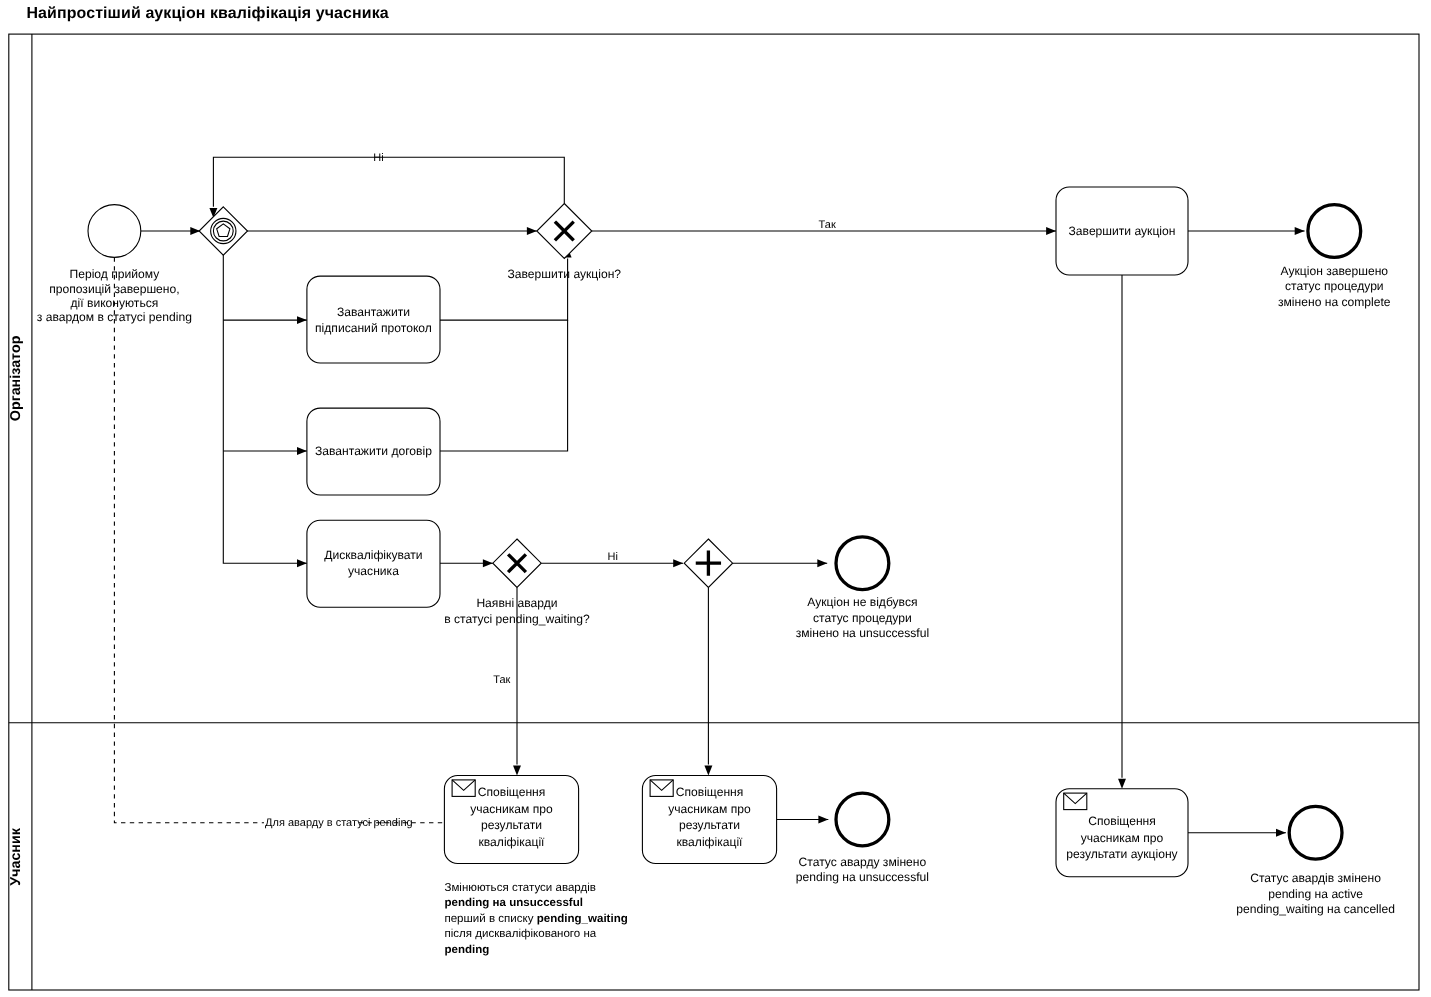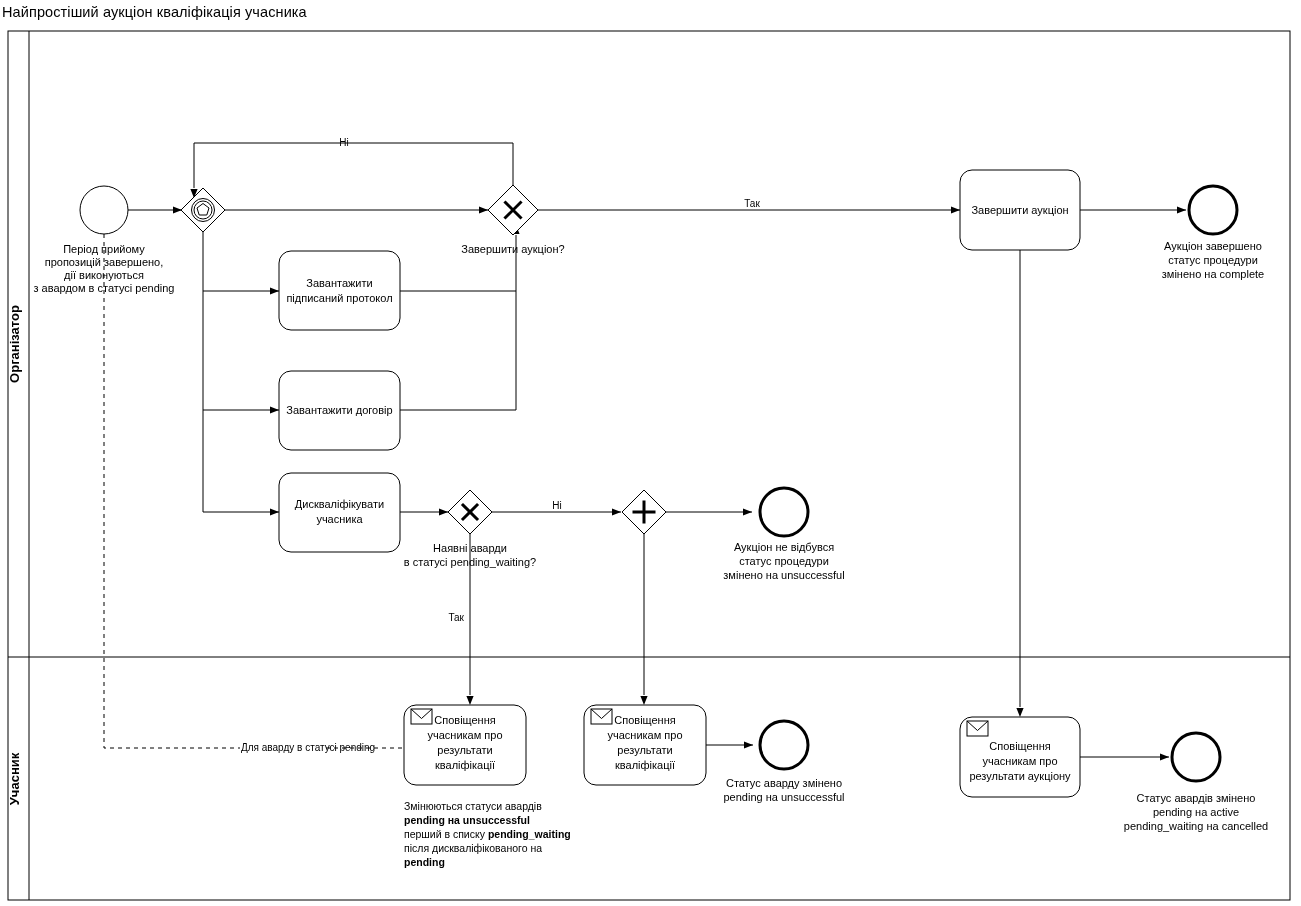--- a/index.html
+++ b/index.html
@@ -8,24 +8,24 @@
     background: #ffffff;
   }
   body {
     width: 1301px;
     height: 906px;
     font-family: "Liberation Sans", sans-serif;
     overflow: hidden;
   }
   #page-title {
     position: absolute;
-    left: 2px;
+    left: 24px;
     top: 4px;
     font-size: 14.5px;
-    font-weight: normal;
+    font-weight: bold;
     color: #000000;
     letter-spacing: 0.1px;
     white-space: nowrap;
   }
   #canvas {
     position: absolute;
     left: 0;
     top: 0;
   }
   svg text {

